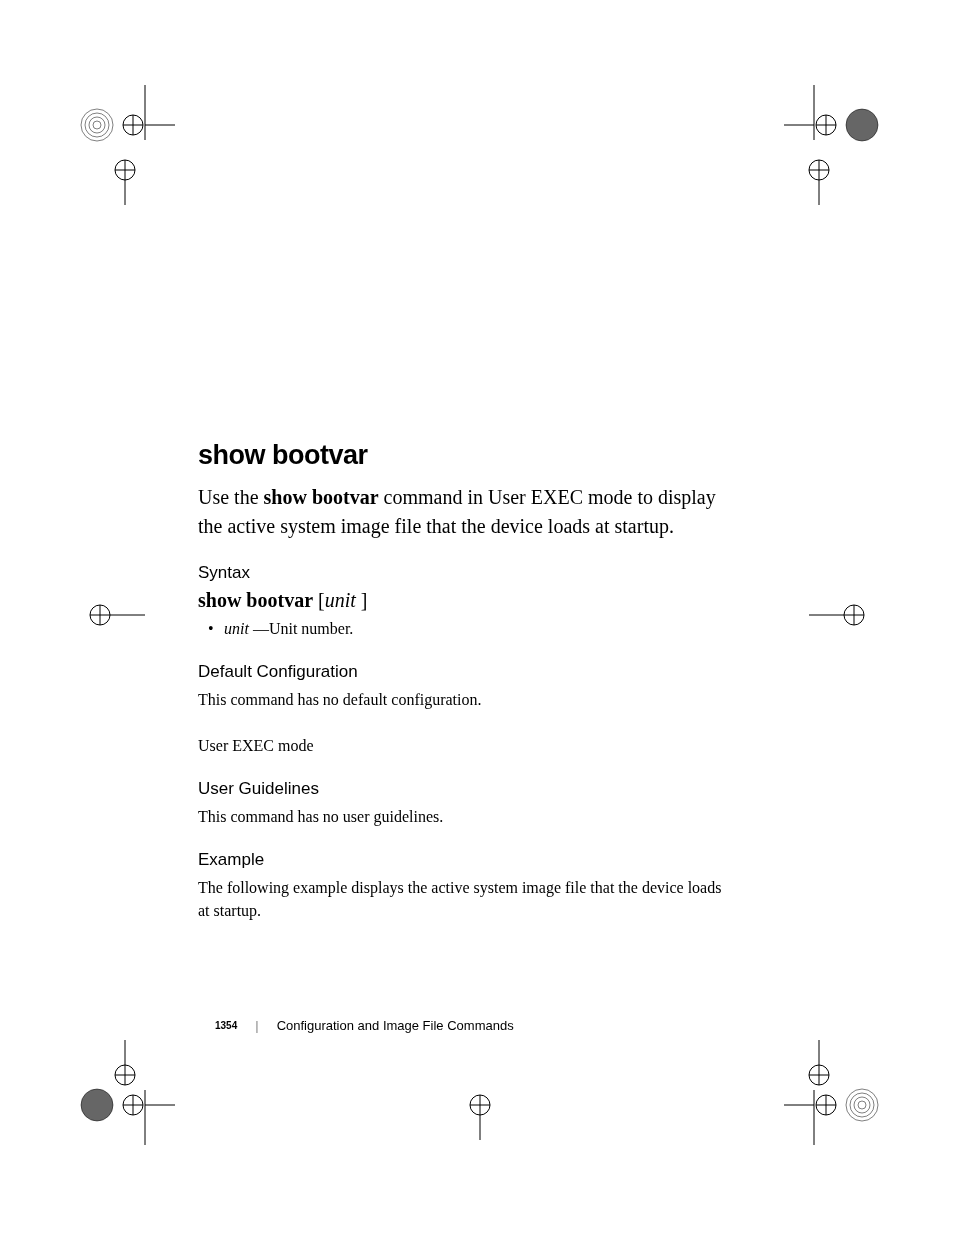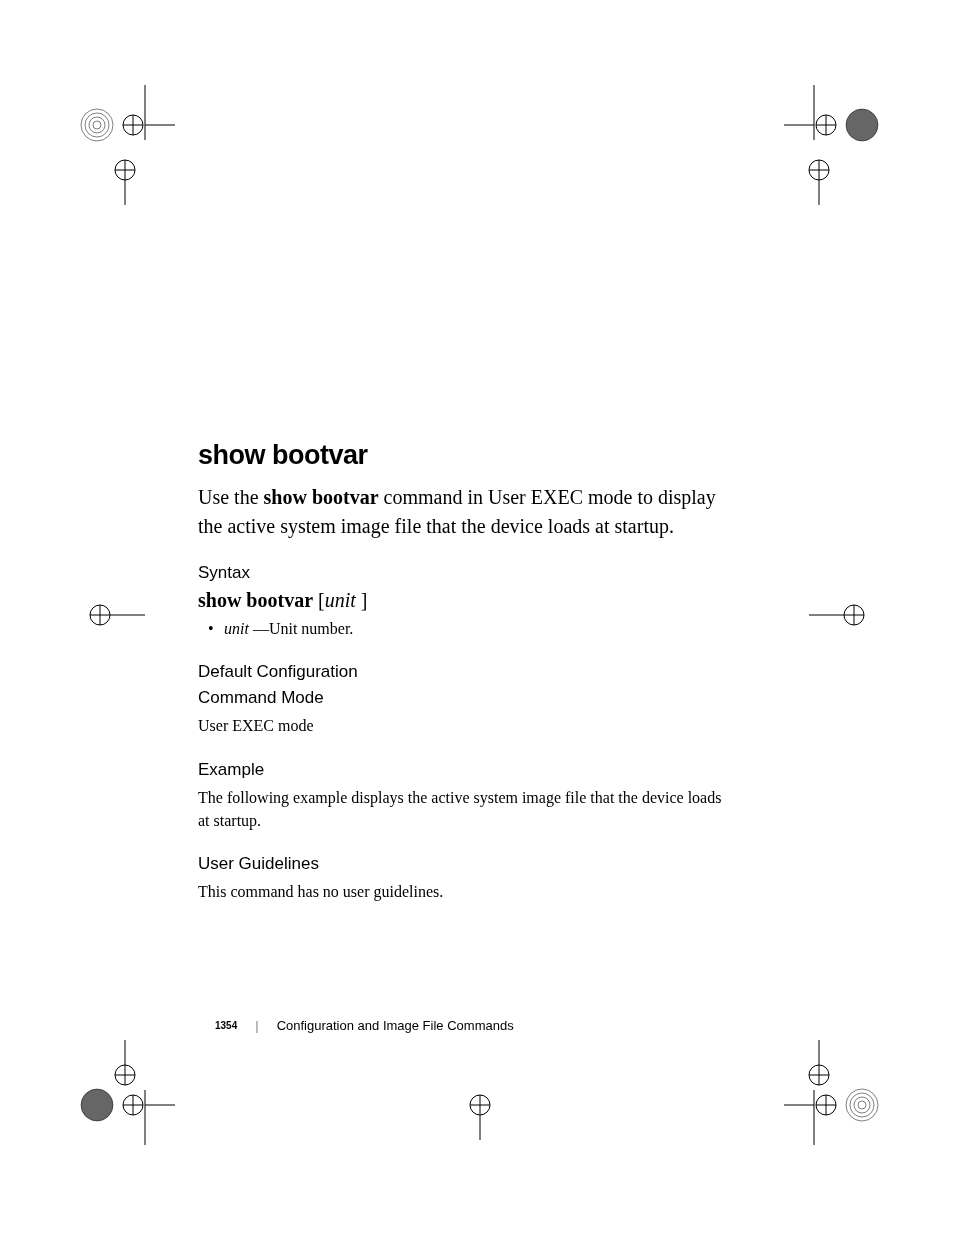--- a/index.html
+++ b/index.html
@@ -240,35 +240,35 @@
     </p>
     <ul class="bullet-list">
       <li>
         <span class="italic">unit</span><span> —Unit number.</span>
       </li>
     </ul>
   </div>
 
   <div class="section-block">
     <h2 class="section-heading">Default Configuration</h2>
-  </div>
-
-  <div class="section-block">
-    <h2 class="section-heading">Command Mode</h2>
+    <p class="body-text">This command has no default configuration.</p>
+  </div>
+
+  <div class="section-block">
     <p class="body-text">User EXEC mode</p>
+  </div>
+
+  <div class="section-block">
+    <h2 class="section-heading">User Guidelines</h2>
+    <p class="body-text">This command has no user guidelines.</p>
   </div>
 
   <div class="section-block">
     <h2 class="section-heading">Example</h2>
     <p class="body-text">The following example displays the active system image file that the device loads at startup.</p>
-  </div>
-
-  <div class="section-block">
-    <h2 class="section-heading">User Guidelines</h2>
-    <p class="body-text">This command has no user guidelines.</p>
   </div>
 </div>
 
 <div class="footer-area">
   <span class="page-number">1354</span>
   <span class="footer-separator">|</span>
   <span class="footer-title">Configuration and Image File Commands</span>
 </div>
 
 </body></html>

